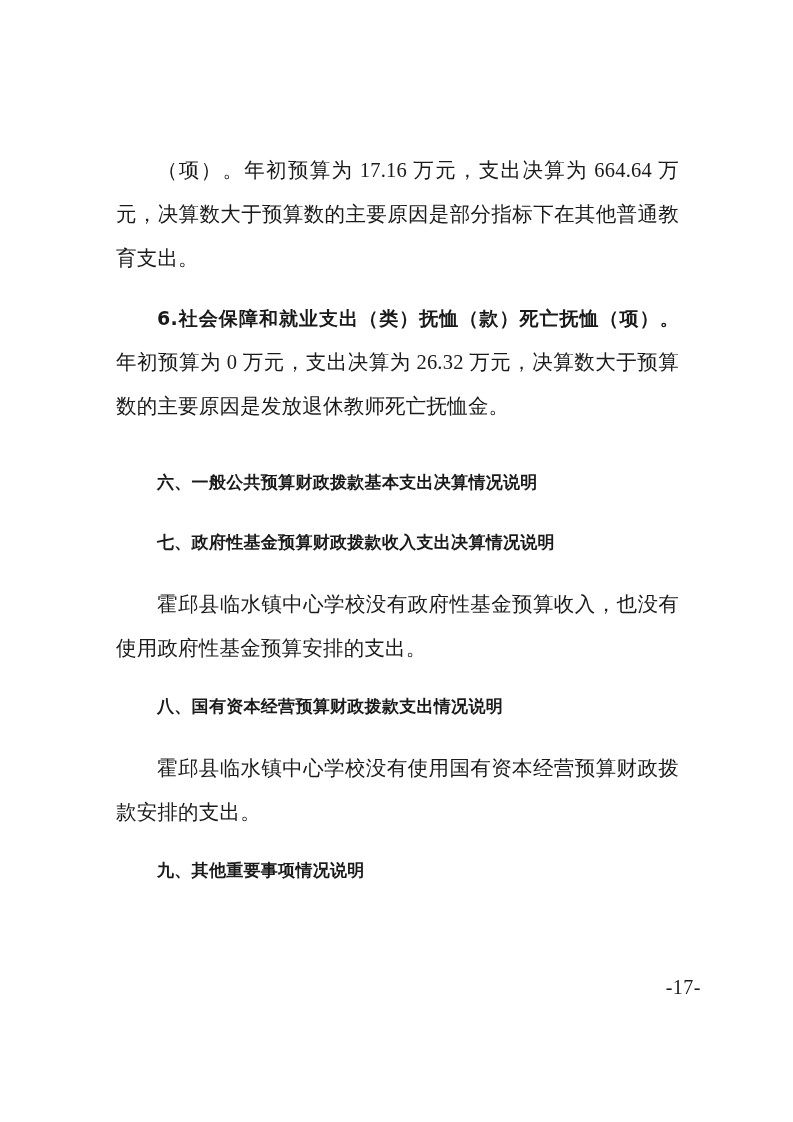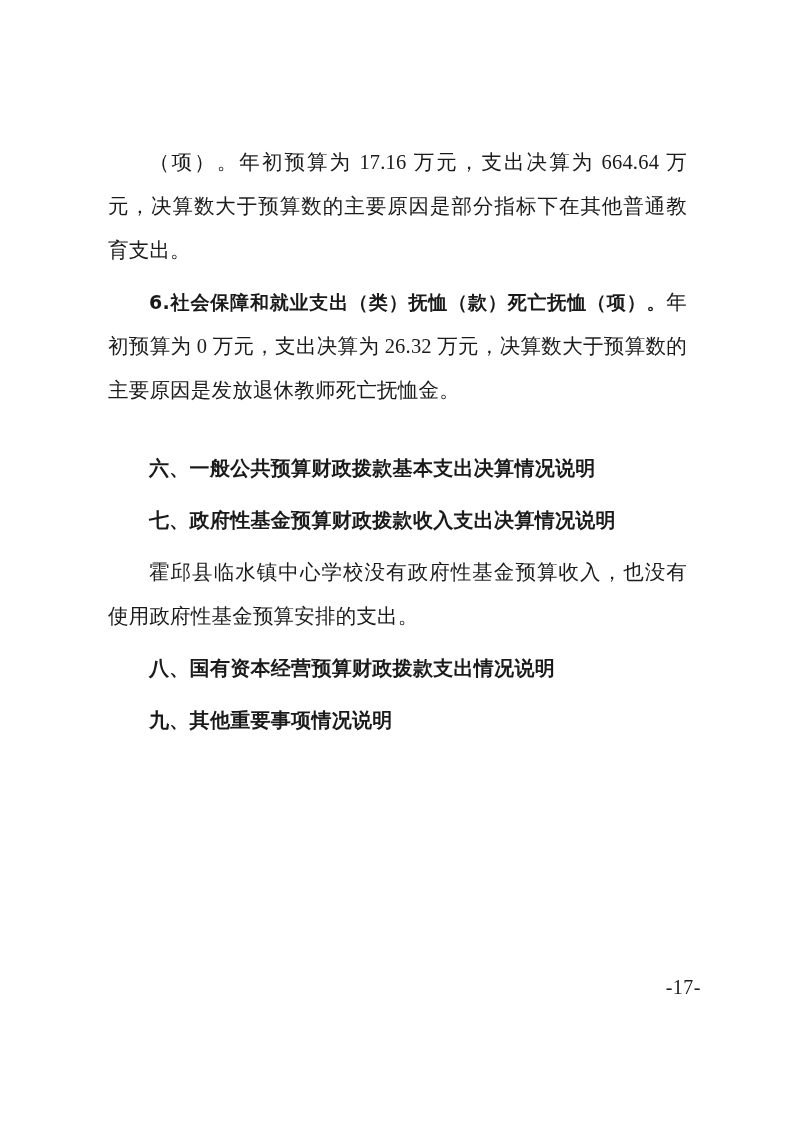--- a/index.html
+++ b/index.html
@@ -17,34 +17,34 @@
     font-family: "Liberation Serif", "DejaVu Serif", serif;
     color: #1a1a1a;
   }
   .content {
     position: absolute;
     left: 100px;
     top: 132px;
     width: 595px;
   }
   p {
-    margin: 8px;
+    margin: 16px;
     font-size: 20.5px;
     line-height: 44px;
     text-align: justify;
     text-justify: inter-ideograph;
     letter-spacing: 0.2px;
   }
   .indent {
     text-indent: 41px;
   }
   .heading {
-    font-family: Liberation Sans, sans-serif;
+    font-family: Liberation Mono, monospace;
     font-weight: 700;
-    font-size: 20px;
+    font-size: 17px;
     line-height: 44px;
     text-indent: 41px;
     letter-spacing: 0.3px;
   }
   .bold-run {
     font-family: "DejaVu Sans", "Liberation Sans", sans-serif;
     font-weight: 700;
     font-size: 19px;
     letter-spacing: 0.3px;
   }
@@ -76,19 +76,20 @@
 
     <p class="heading gap-before">六、一般公共预算财政拨款基本支出决算情况说明</p>
 
 
     <p class="heading">七、政府性基金预算财政拨款收入支出决算情况说明</p>
 
     <p class="indent">霍邱县临水镇中心学校没有政府性基金预算收入，也没有使用政府性基金预算安排的支出。</p>
 
     <p class="heading">八、国有资本经营预算财政拨款支出情况说明</p>
 
+    <p class="indent">霍邱县临水镇中心学校没有使用国有资本经营预算财政拨款安排的支出。</p>
 
     <p class="heading">九、其他重要事项情况说明</p>
 
   </div>
 
   <div class="page-number">-17-</div>
 </div>
 
 </body></html>

